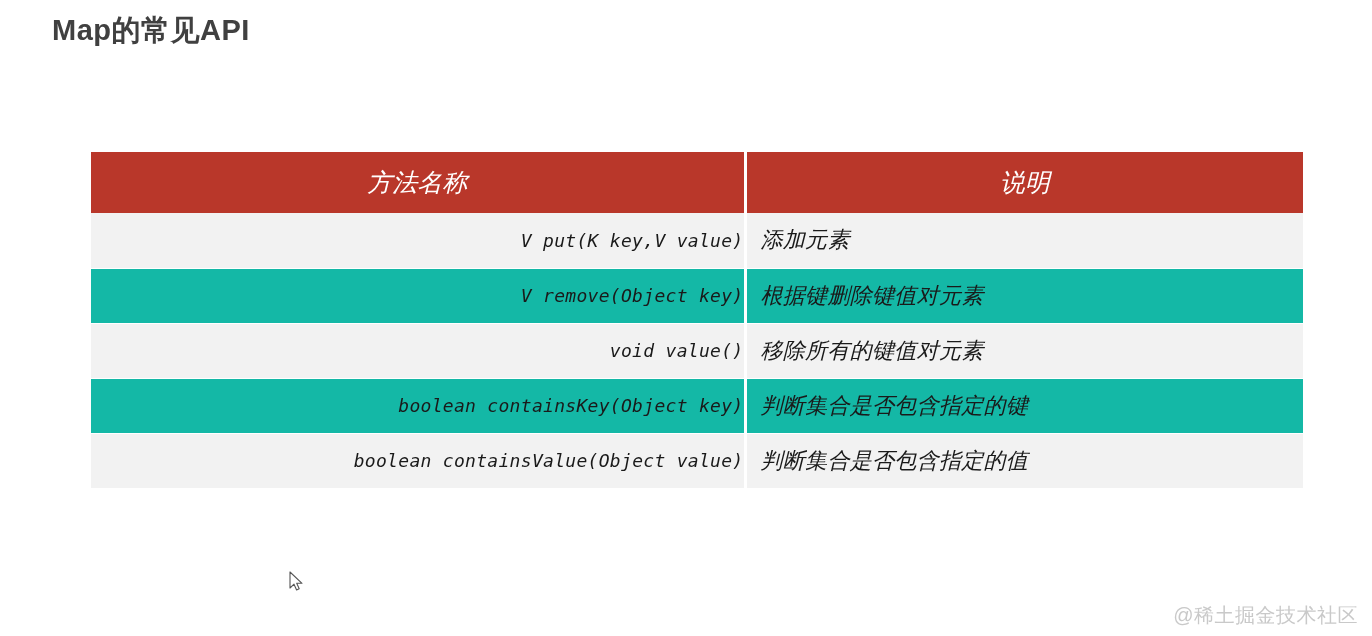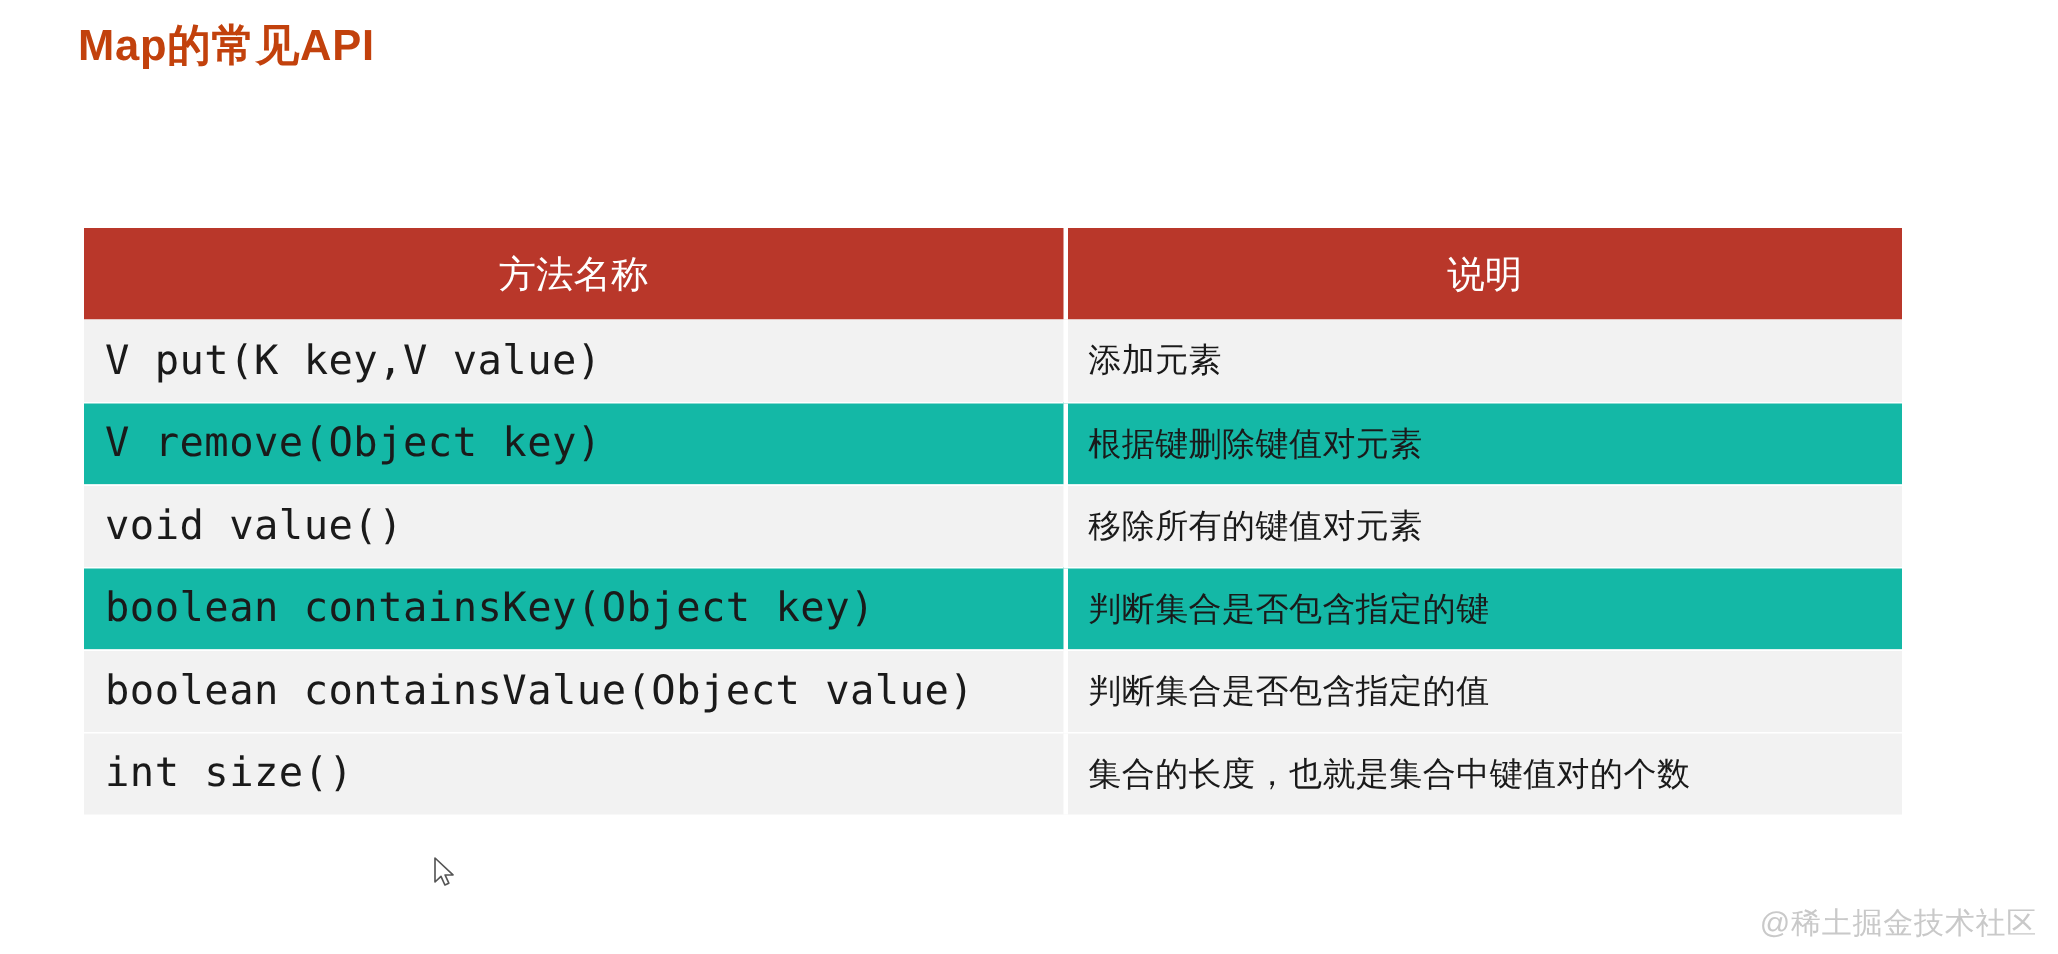--- a/index.html
+++ b/index.html
@@ -22,45 +22,46 @@
     background: #ffffff;
   }
 
   
   .slide-title {
     position: absolute;
     left: 52px;
     top: 11px;
     font-size: 29px;
     font-weight: bold;
-    color: #c2410c;
+    color: #404040;
     letter-spacing: 0.5px;
     white-space: nowrap;
   }
 
   
   .slide-subtitle {
     position: absolute;
     left: 128px;
     top: 76px;
     font-size: 25px;
     font-weight: normal;
     color: #1c1c1c;
     white-space: nowrap;
     letter-spacing: 0.2px;
   }
 
   
   .api-table {
     position: absolute;
-    left: 56px;
+    left: 91px;
     top: 152px;
     width: 1212px;
     border-collapse: collapse;
     table-layout: fixed;
+    font-style: italic;
   }
   .api-table col.col-method { width: 654px; }
   .api-table col.col-desc   { width: 558px; }
 
   .api-table thead th {
     background: #b9372a;
     color: #ffffff;
     font-size: 25px;
     font-weight: normal;
     height: 61px;
@@ -78,25 +79,26 @@
   .api-table tbody tr.row-dark  td { background: #14b8a6; }
 
   .api-table tbody td {
     padding: 0 0 0 14px;
     vertical-align: middle;
     border: none;
     border-bottom: 1px solid #ffffff;
   }
   .api-table tbody td.cell-method {
     font-family: "DejaVu Sans Mono", "Liberation Mono", monospace;
-    font-size: 27px;
+    font-size: 18px;
     color: #1a1a1a;
     letter-spacing: 0.3px;
     border-right: 3px solid #ffffff;
     white-space: nowrap;
+    text-align: right;
   }
   .api-table tbody td.cell-desc {
     font-family: "Liberation Sans", "DejaVu Sans", sans-serif;
     font-size: 22px;
     color: #1a1a1a;
     letter-spacing: 0.3px;
     white-space: nowrap;
   }
   .api-table tbody tr:last-child td { border-bottom: none; }
 
@@ -154,24 +156,20 @@
           <td class="cell-desc">移除所有的键值对元素</td>
         </tr>
         <tr class="row-dark">
           <td class="cell-method">boolean containsKey(Object key)</td>
           <td class="cell-desc">判断集合是否包含指定的键</td>
         </tr>
         <tr class="row-light">
           <td class="cell-method">boolean containsValue(Object value)</td>
           <td class="cell-desc">判断集合是否包含指定的值</td>
         </tr>
-        <tr class="row-light">
-          <td class="cell-method">int size()</td>
-          <td class="cell-desc">集合的长度，也就是集合中键值对的个数</td>
-        </tr>
       </tbody>
   </table>
 
   <div class="mouse-cursor">
     <svg width="16" height="22" viewBox="0 0 16 22" xmlns="http://www.w3.org/2000/svg">
       <path d="M1,1 L1,17 L5,13.2 L7.6,19 L10.2,17.8 L7.7,12.3 L13,12.3 Z" fill="#ffffff" stroke="#555555" stroke-width="1.1" stroke-linejoin="round"></path>
     </svg>
   </div>
 
   <div class="watermark">@稀土掘金技术社区</div>

